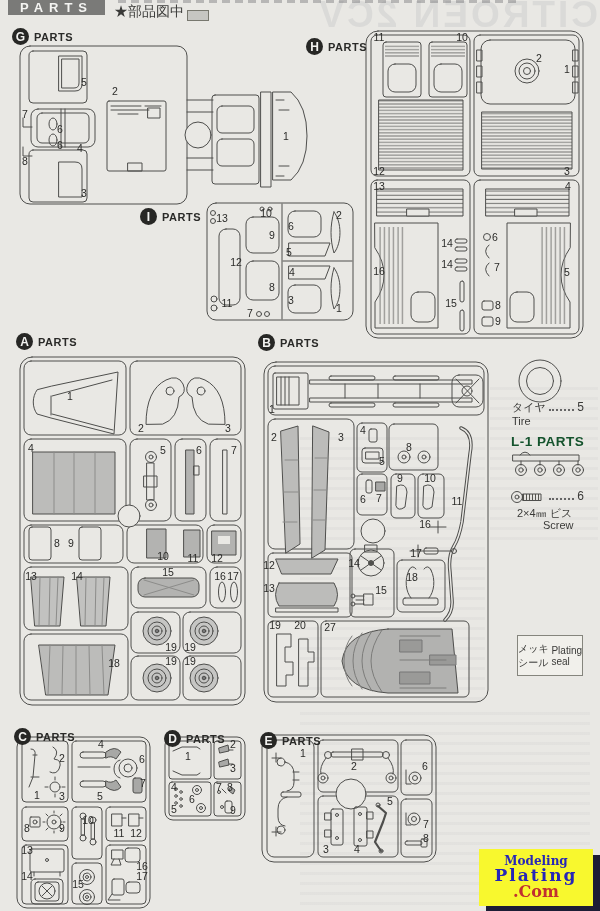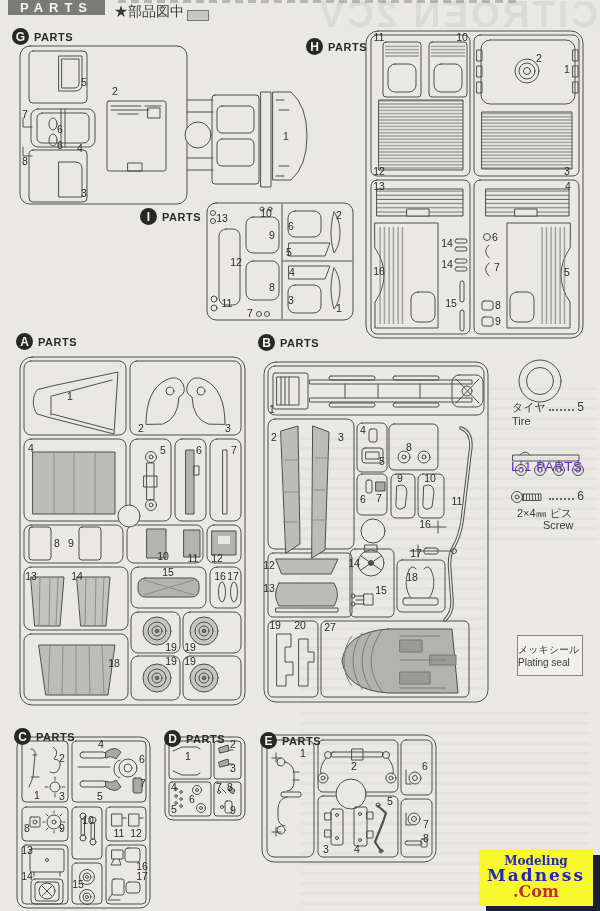--- a/index.html
+++ b/index.html
@@ -26,30 +26,30 @@
   .sec-head{position:absolute;display:flex;align-items:center;gap:5px;}
   .badge{width:17px;height:17px;border-radius:50%;background:#27272565;background:#272725;color:#f2f2f0;
          font-weight:bold;font-size:12px;display:flex;align-items:center;justify-content:center;}
   .sec-label{font-size:11px;font-weight:bold;letter-spacing:.5px;color:#2a2a28;}
   .pn{position:absolute;transform:translate(-50%,-50%);font-size:10.5px;color:#2b2b29;z-index:3;}
   
   .aside-item{position:absolute;z-index:3;font-size:11px;color:#3a3a38;}
   .lead-row{display:flex;align-items:baseline;}
   .leader{flex:1;border-bottom:2px dotted #666;margin:0 3px 3px 3px;min-width:18px;}
   .num{font-size:12px;}
-  .l1-title{font-size:13.5px;font-weight:normal;color:#6d28d9;letter-spacing:.5px;margin-top:25px;}
+  .l1-title{font-size:13.5px;font-weight:bold;color:#14532d;letter-spacing:.5px;}
   .decal-box{position:absolute;left:513px;top:555px;width:69px;height:59px;background:#f1f0eb;
              border:1px solid #85857d;z-index:3;display:flex;flex-direction:column;align-items:center;
              justify-content:center;gap:1px;font-size:11.5px;color:#3a3a38;}
   .decal-box .fold{position:absolute;right:-1px;bottom:-1px;width:0;height:0;
              border-style:solid;border-width:0 0 14px 14px;border-color:transparent transparent #e9e8e4 transparent;}
   .decal-box .fold:before{content:"";position:absolute;left:-14px;top:0px;width:0;height:0;
              border-style:solid;border-width:14px 0 0 14px;border-color:transparent transparent transparent #c9c8c0;}
   .plating-box{position:absolute;left:517px;top:635px;width:64px;height:39px;background:#f1f0eb;
-             border:1px solid #85857d;z-index:3;display:flex;flex-direction:column;
+             border:1px solid #85857d;z-index:3;display:flex;align-items:center;
              justify-content:center;font-size:10px;color:#3a3a38;}
   
   .watermark{position:absolute;left:479px;top:849px;width:114px;height:57px;background:#f8f82e;
              box-shadow:7px 6px 0 #1d1d35;z-index:4;display:flex;flex-direction:column;align-items:center;
              justify-content:center;line-height:1.02;font-family:"DejaVu Serif",serif;font-weight:bold;}
   .wm1{font-size:12px;color:#2626b8;}
   .wm2{font-size:17px;color:#2626b8;letter-spacing:2px;}
   .wm3{font-size:16px;color:#c13030;}
 </style>
 </head>
@@ -663,17 +663,17 @@
   <div class="aside-item" style="left:543px;top:519px;">Screw</div>
 
 
   <div class="plating-box">
     <span>メッキシール</span>
     <span>Plating seal</span>
   </div>
 
   <div class="watermark">
     <span class="wm1">Modeling</span>
-    <span class="wm2">Madness</span>
+    <span class="wm2">Plating</span>
     <span class="wm3">.Com</span>
   </div>
 
 </div>
 
 </body></html>

